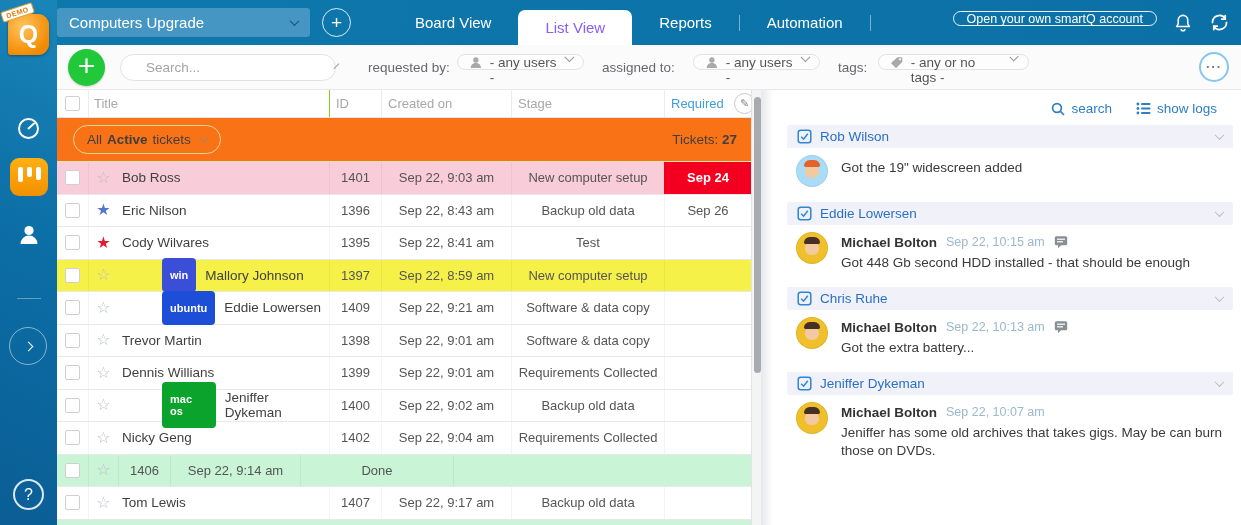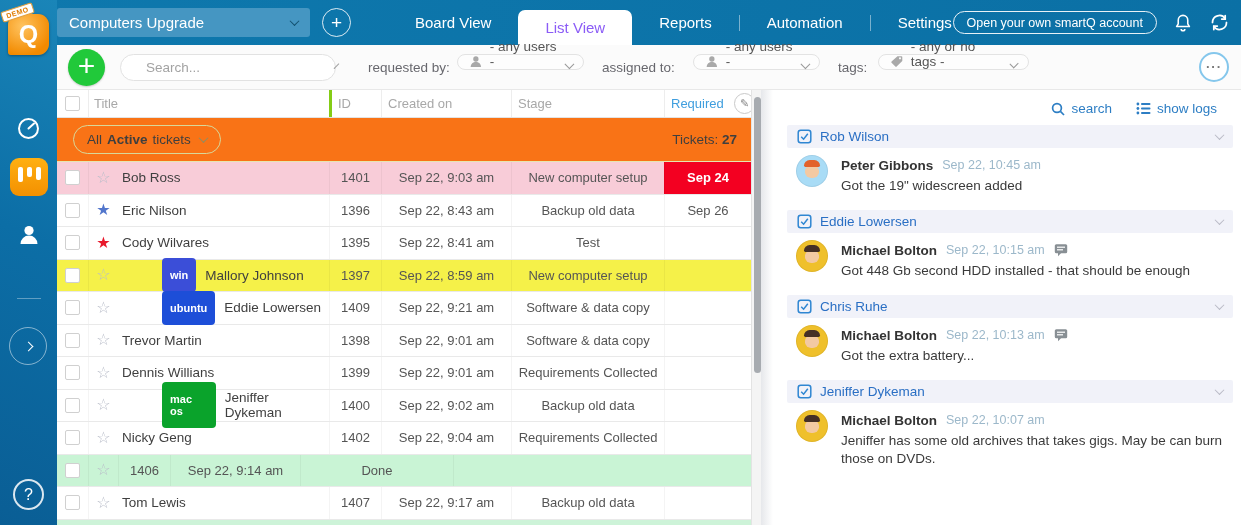--- a/index.html
+++ b/index.html
@@ -13,21 +13,21 @@
     border-radius:3px; display:flex; align-items:center; padding:0 12px; color:#fff; font-size:15px; cursor:pointer; }
   .proj .chev { margin-left:auto; color:#12506f; }
   .add-board { position:absolute; left:322px; top:8px; width:29px; height:29px;
     border:1.5px solid rgba(255,255,255,.85); border-radius:50%; color:#fff;
     display:flex; align-items:center; justify-content:center; font-size:19px; font-weight:300; }
   .add-board::before { content:"+"; }
   .tabs { position:absolute; left:388px; top:0; height:45px; display:flex; align-items:stretch; }
   .tab { display:flex; align-items:center; padding:0 27px; color:#fff; font-size:15px; cursor:pointer; }
   .tab.active { align-self:flex-end; height:35px; background:#fff; color:#8b5cf6; border-radius:7px 7px 0 0; }
   .tab-div { width:1px; height:16px; background:rgba(255,255,255,.45); align-self:center; }
-  .account-btn { position:absolute; right:84px; top:11px; height:23px; border:1px solid rgba(255,255,255,.9);
+  .account-btn { position:absolute; right:84px; top:11px; height:15px; border:1px solid rgba(255,255,255,.9);
     border-radius:13px; color:#fff; font-size:12.5px; display:flex; align-items:center; padding:0 13px; background:transparent; }
   .bell { position:absolute; right:47px; top:11px; }
   .refresh { position:absolute; right:11px; top:12px; }
 
   
   .sidebar { position:absolute; left:0; top:0; width:57px; height:525px; z-index:5;
     background:linear-gradient(205deg,#1a85b8 0%,#0c6ea6 45%,#0a5e95 100%); }
   .logo { position:absolute; left:8px; top:14px; width:41px; height:41px; border-radius:11px 11px 11px 3px;
     background:radial-gradient(circle at 35% 30%,#ffc35f,#f28a00 75%);
     display:flex; align-items:center; justify-content:center; color:#fff; font-weight:bold; font-size:25px;
@@ -62,38 +62,38 @@
     background:#21c93a; color:#fff; display:flex; align-items:center; justify-content:center;
     font-size:30px; font-weight:300; box-shadow:0 1px 2px rgba(0,0,0,.2); }
   .add-ticket::before { content:"+"; margin-top:-3px; }
   .search-pill { position:absolute; left:63px; top:9px; width:216px; height:27px; border:1px solid #e2e2e2;
     border-radius:15px; background:#fff; display:flex; align-items:center; padding:0 12px; gap:13px; color:#a3a3a3; }
   .search-pill input { border:none; outline:none; background:transparent; flex:1; font-size:13.5px;
     font-family:"Liberation Sans",sans-serif; color:#555; }
   .search-pill input::placeholder { color:#a3a3a3; }
   .f-label { position:absolute; top:15px; font-size:13.5px; color:#67676d; }
   .f-pill { position:absolute; top:9px; height:16px; border:1px solid #e3e3e3; border-radius:14px; background:#fdfdfd;
-    display:flex; align-items:flex-end; gap:7px; padding:0 11px; font-size:13.5px; color:#555; }
+    display:flex; align-items:flex-start; gap:7px; padding:0 11px; font-size:13.5px; color:#555; }
   .f-pill .chev { color:#999; margin-left:auto; }
   .lbl-req { left:311px; } .pill-req { left:400px; width:127px; }
   .lbl-asg { left:545px; } .pill-asg { left:636px; width:127px; }
   .lbl-tags { left:781px; } .pill-tags { left:821px; width:151px; }
   .more-btn { position:absolute; right:12px; top:7px; width:30px; height:30px; border:2px solid #85c7ec;
     border-radius:50%; background:#fff; color:#777; display:flex; align-items:center; justify-content:center;
     font-size:13px; font-weight:bold; letter-spacing:1px; }
   .more-btn::before { content:"···"; margin-top:-2px; }
 
   
   .table { position:absolute; left:57px; top:90px; width:694px; bottom:0; background:#fff; }
   .t-head { display:flex; align-items:center; height:28px; border-bottom:1px solid #e3e3e3;
     color:#a8a8a8; font-size:13px; }
   .h-cell { height:100%; display:flex; align-items:center; padding-left:6px; }
   .h-check { width:31px; padding-left:0; justify-content:center; }
   .h-title { width:241px; border-left:1px solid #ededed; padding-left:5px; }
-  .h-id { width:52px; border-left:3px solid #84cc16; }
+  .h-id { width:52px; border-left:1px solid #84cc16; }
   .h-created { width:130px; border-left:1px solid #ededed; }
   .h-stage { width:153px; border-left:1px solid #ededed; }
   .h-req { width:87px; border-left:1px solid #ededed; color:#3f9ede; justify-content:space-between; padding-right:0; }
   .edit-pencil { width:21px; height:21px; border:1.5px solid #c9c9c9; border-radius:50%; background:#fff;
     display:flex; align-items:center; justify-content:center; color:#8a8a8a; font-size:11px; margin-right:-4px; }
   .edit-pencil::before { content:"✎"; }
   .banner { display:flex; align-items:center; height:44px; background:#f97316; border-bottom:1px solid #e6e6b0; }
   .banner-pill { margin-left:16px; height:29px; border:1px solid #d8d89a; border-radius:16px; display:flex;
     align-items:center; padding:0 13px; font-size:13.5px; color:#3f3f3f; gap:5px; background:transparent; }
   .banner-pill b { font-weight:bold; }
@@ -165,21 +165,20 @@
       <span class="chev"></span>
     </div>
     <div class="add-board"></div>
     <div class="tabs">
       <div class="tab">Board View</div>
       <div class="tab active">List View</div>
       <div class="tab">Reports</div>
       <span class="tab-div"></span>
       <div class="tab">Automation</div>
       <span class="tab-div"></span>
-      <div class="tab">Settings</div>
     </div>
     <button class="account-btn">Open your own smartQ account</button>
     <span class="bell">
       <svg width="22" height="22" viewBox="0 0 24 24" fill="none" stroke="#fff" stroke-width="1.7" stroke-linejoin="round">
           <path d="M5 17 L6.8 14 V10 a5.2 5.2 0 0 1 10.4 0 V14 L19 17 Z"></path>
           <path d="M10 19.5 a2 2 0 0 0 4 0"></path>
         </svg>
     </span>
     <span class="refresh">
       <svg width="21" height="21" viewBox="0 0 24 24" fill="none" stroke="#fff" stroke-width="2" stroke-linecap="round">
@@ -492,25 +491,20 @@
       <svg width="15" height="15" viewBox="0 0 15 15" fill="none" stroke="#2f86d2" stroke-width="1.5">
               <rect x="1.2" y="1.2" width="12.6" height="12.6" rx="2.5"></rect>
               <polyline points="4.2,7.8 6.6,10.2 10.8,4.8"></polyline>
             </svg>
       <span class="thread-name">Rob Wilson</span>
       <span class="chev thread-chev"></span>
     </div>
     <div class="comment">
       <span class="avatar avatar--peter"></span>
       <div class="c-body">
-        <div class="c-head">
-          <span class="c-author">Peter Gibbons</span>
-          <span class="c-time">Sep 22, 10:45 am</span>
-
-        </div>
         <div class="c-text">Got the 19" widescreen added</div>
       </div>
     </div>
   </div>
         <div class="thread">
     <div class="thread-head">
       <svg width="15" height="15" viewBox="0 0 15 15" fill="none" stroke="#2f86d2" stroke-width="1.5">
               <rect x="1.2" y="1.2" width="12.6" height="12.6" rx="2.5"></rect>
               <polyline points="4.2,7.8 6.6,10.2 10.8,4.8"></polyline>
             </svg>

